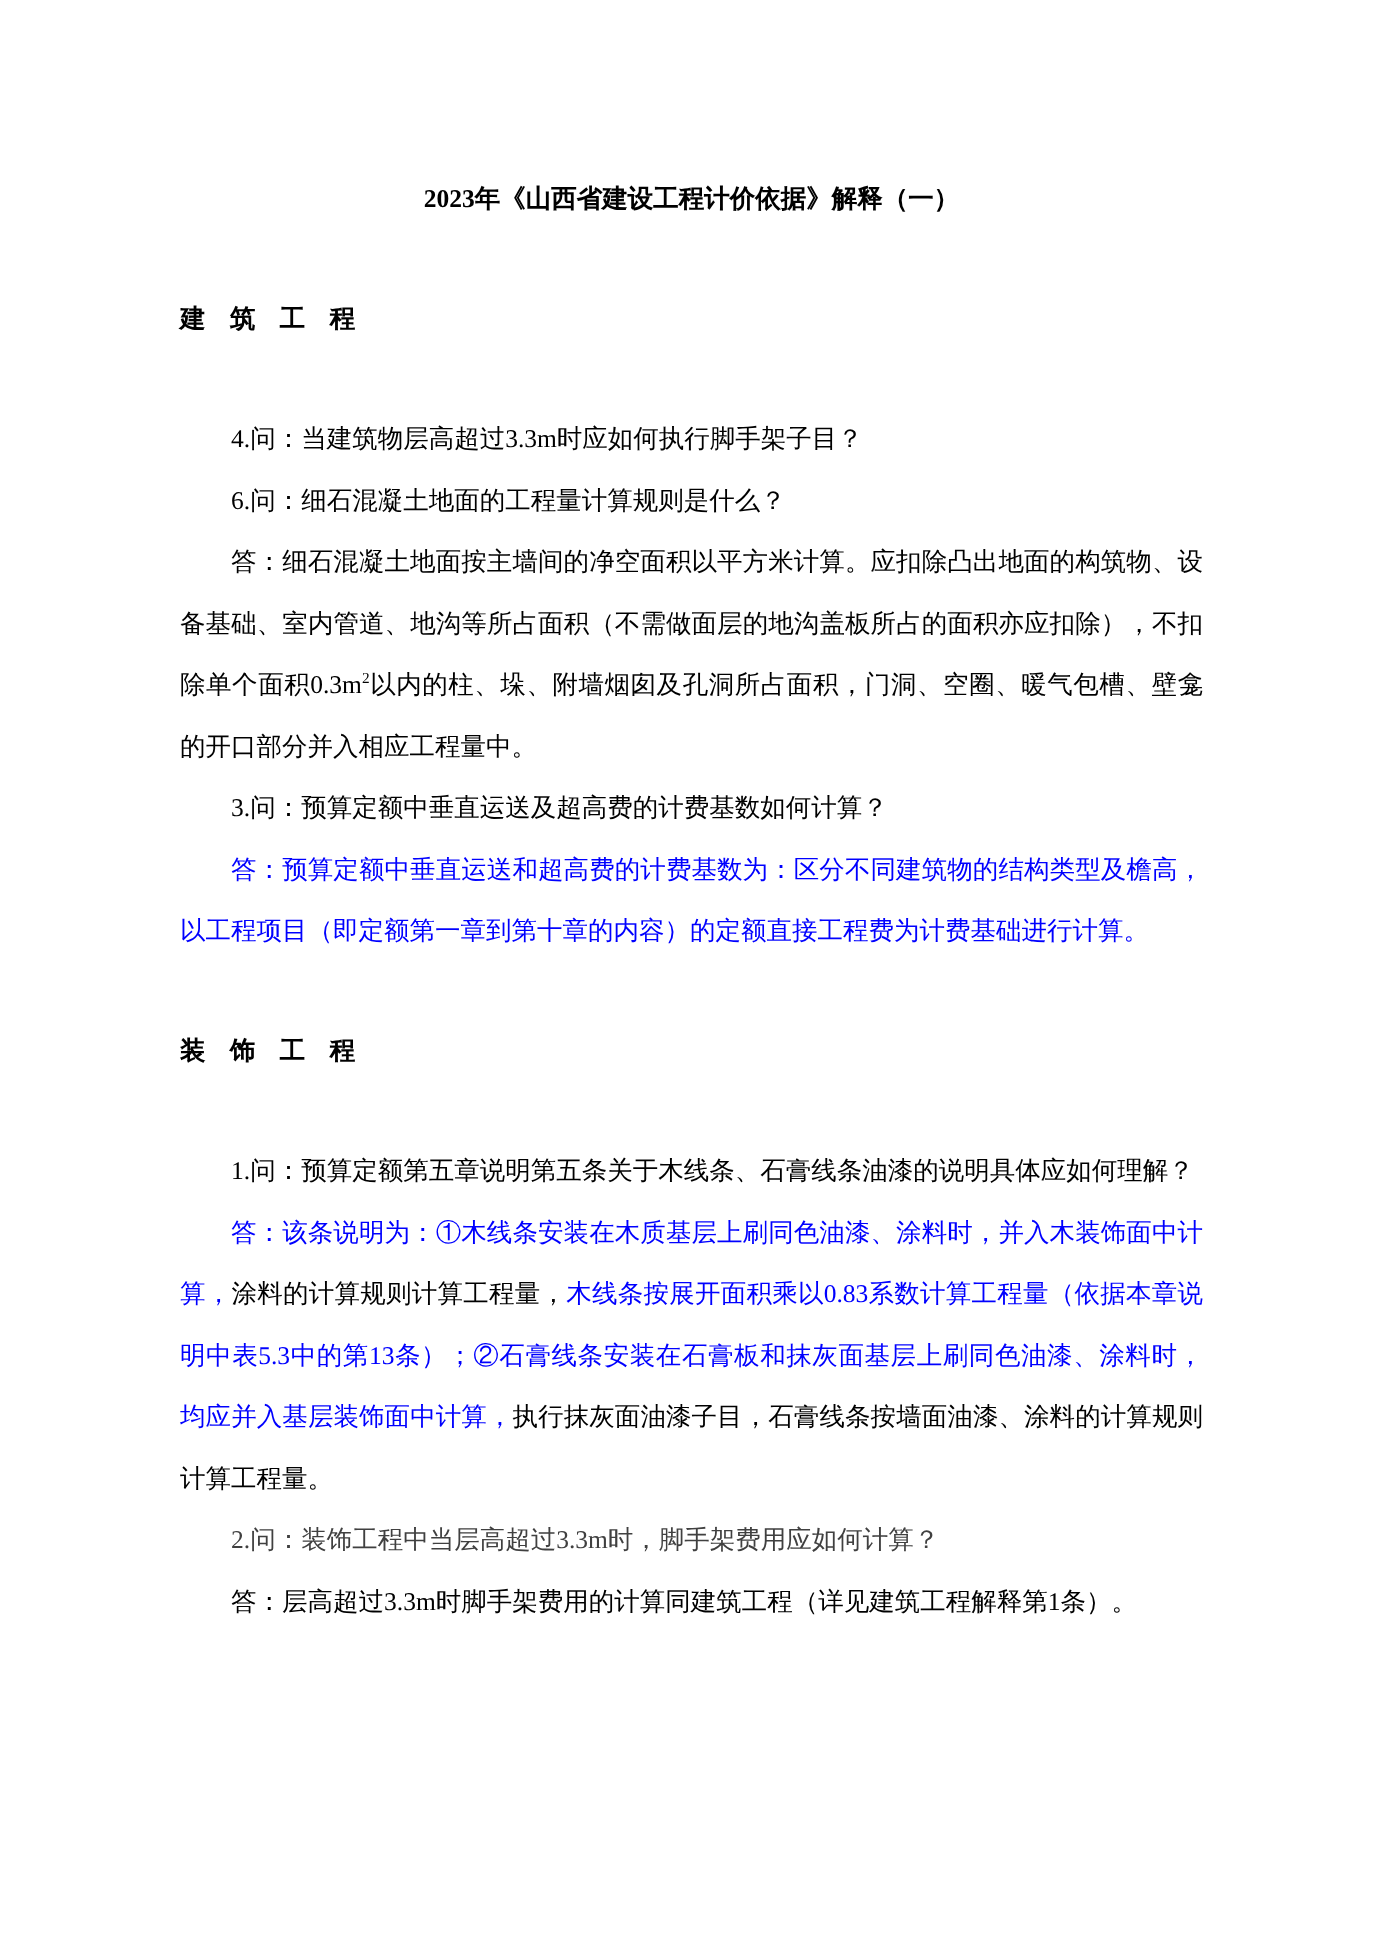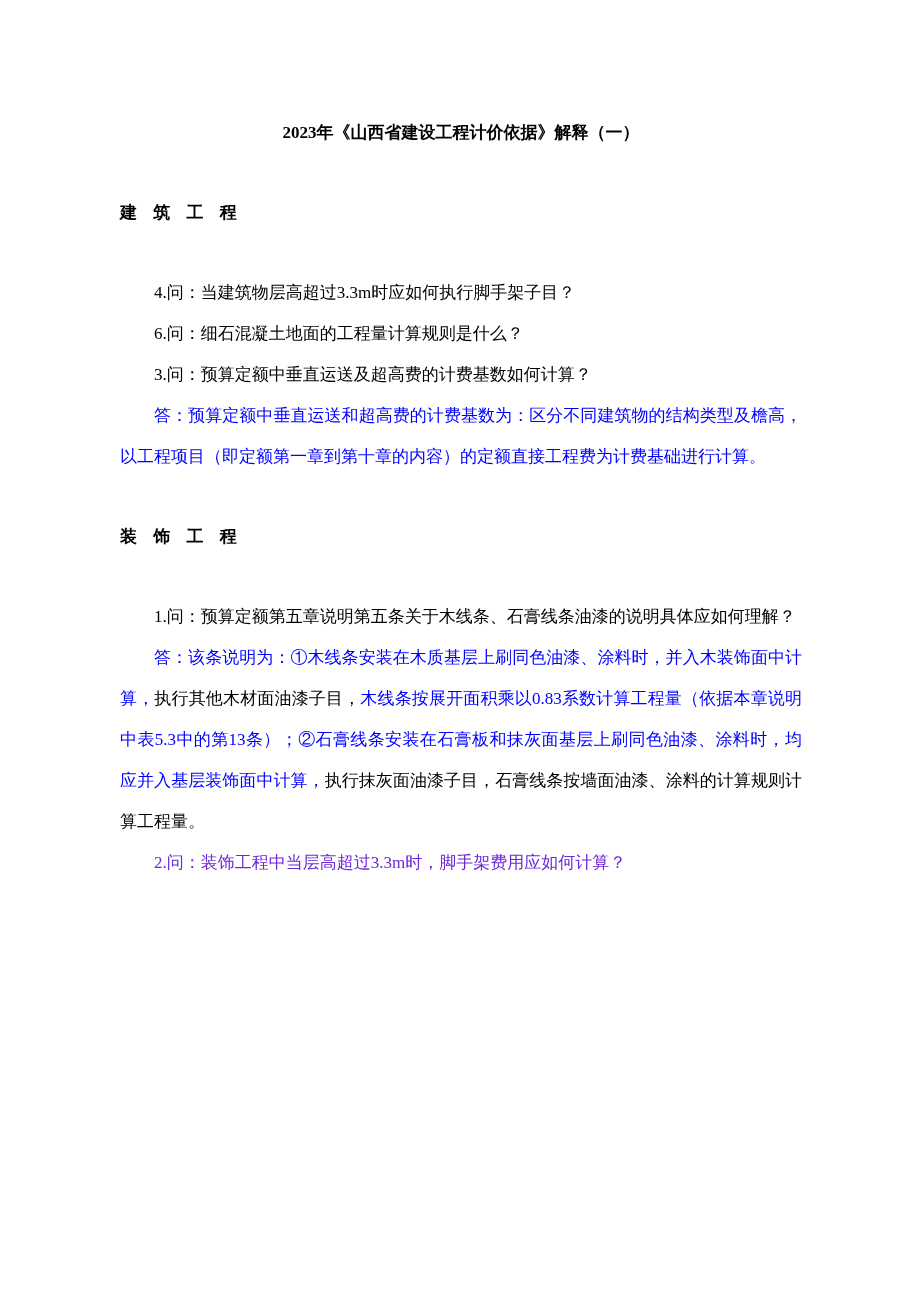--- a/index.html
+++ b/index.html
@@ -50,20 +50,22 @@
 </style>
 </head>
 <body>
 
 <div class="page">
   <div class="doc-title">2023年《山西省建设工程计价依据》解释（一）</div>
   <div id="sections">
       <div class="section-heading">建 筑 工 程</div>
       <p class="para"><span style="color: rgb(0, 0, 0);">4.问：当建筑物层高超过3.3m时应如何执行脚手架子目？</span></p>
       <p class="para"><span style="color: rgb(0, 0, 0);">6.问：细石混凝土地面的工程量计算规则是什么？</span></p>
+      <p class="para"><span style="color: rgb(0, 0, 0);">答：细石混凝土地面按主墙间的净空面积以平方米计算。应扣除凸出地面的构筑物、设备基础、室内管道、地沟等所占面积（不需做面层的地沟盖板所占的面积亦应扣除），不扣除单个面积0.3m</span><sup style="color: rgb(0, 0, 0);">2</sup><span style="color: rgb(0, 0, 0);">以内的柱、垛、附墙烟囱及孔洞所占面积，门洞、空圈、暖气包槽、壁龛的开口部分并入相应工程量中。</span></p>
       <p class="para"><span style="color: rgb(0, 0, 0);">3.问：预算定额中垂直运送及超高费的计费基数如何计算？</span></p>
       <p class="para"><span style="color: rgb(0, 0, 255);">答：预算定额中垂直运送和超高费的计费基数为：区分不同建筑物的结构类型及檐高，以工程项目（即定额第一章到第十章的内容）的定额直接工程费为计费基础进行计算。</span></p>
       <div class="section-heading">装 饰 工 程</div>
       <p class="para"><span style="color: rgb(0, 0, 0); margin-top: 44px;">1.问：预算定额第五章说明第五条关于木线条、石膏线条油漆的说明具体应如何理解？</span></p>
-      <p class="para"><span style="color: rgb(0, 0, 255);">答：该条说明为：①木线条安装在木质基层上刷同色油漆、涂料时，并入木装饰面中计算，</span><span style="color: rgb(0, 0, 0);">执行其他木材面油漆子目，</span><span style="color: rgb(0, 0, 255);">木线条按展开面积乘以0.83系数计算工程量（依据本章说明中表5.3中的第13条）；②石膏线条安装在石膏板和抹灰面基层上刷同色油漆、涂料时，均应并入基层装饰面中计算，</span><span style="color: rgb(0, 0, 0);">执行抹灰面油漆子目，石膏线条按墙面油漆、涂料的计算规则计算工程量。</span></p>
-      <p class="para"><span style="color: #6d28d9;">2.问：装饰工程中当层高超过3.3m时，脚手架费用应如何计算？</span></p>
+      <p class="para"><span style="color: rgb(0, 0, 255);">答：该条说明为：①木线条安装在木质基层上刷同色油漆、涂料时，并入木装饰面中计算，</span><span style="color: rgb(0, 0, 0);">涂料的计算规则计算工程量，</span><span style="color: rgb(0, 0, 255);">木线条按展开面积乘以0.83系数计算工程量（依据本章说明中表5.3中的第13条）；②石膏线条安装在石膏板和抹灰面基层上刷同色油漆、涂料时，均应并入基层装饰面中计算，</span><span style="color: rgb(0, 0, 0);">执行抹灰面油漆子目，石膏线条按墙面油漆、涂料的计算规则计算工程量。</span></p>
+      <p class="para"><span style="color: #404040;">2.问：装饰工程中当层高超过3.3m时，脚手架费用应如何计算？</span></p>
+      <p class="para"><span style="color: rgb(0, 0, 0);">答：层高超过3.3m时脚手架费用的计算同建筑工程（详见建筑工程解释第1条）。</span></p>
     </div>
 </div>
 
 </body></html>

